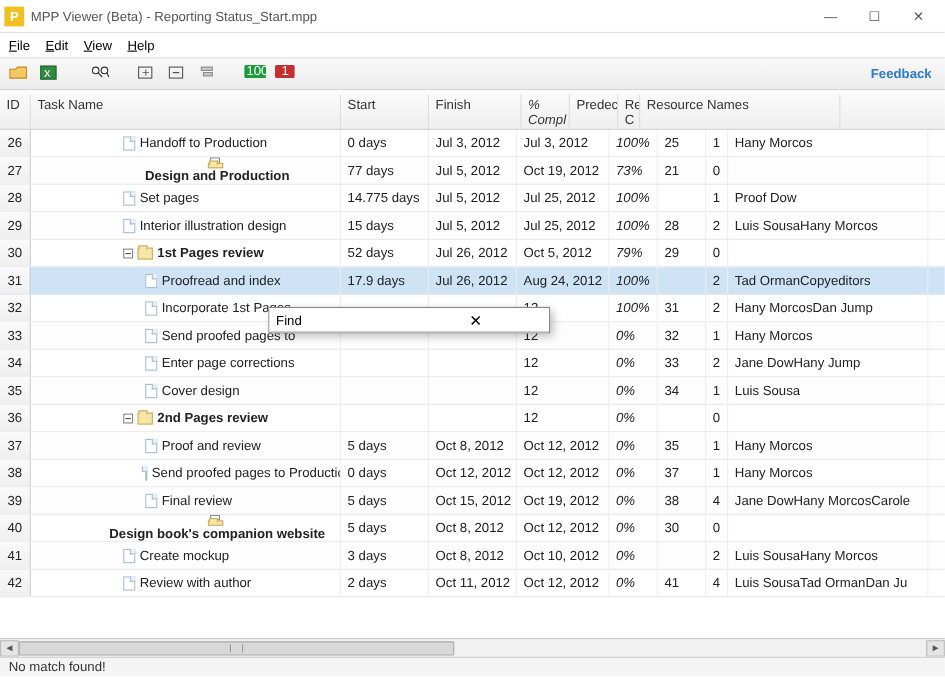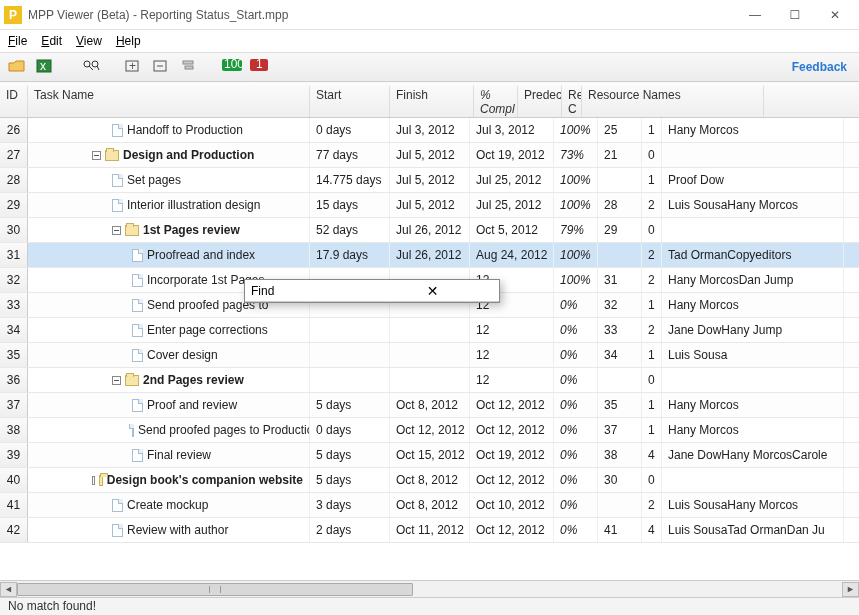--- a/index.html
+++ b/index.html
@@ -31,21 +31,21 @@
 .c-rec { width: 20px; }
 .c-res { width: 182px; }
 
 .grid-body { height: 477px; overflow: hidden; position: relative; }
 .row { height: 25px; display: flex; align-items: center; border-bottom: 1px solid #e8e8e8; }
 .row:nth-child(even){ background:#fdfdfd; }
 .row.sel { background: #cfe3f7; }
 .cell { padding: 0 6px; border-right: 1px solid #eee; height: 100%; display: flex; align-items: center; overflow: hidden; white-space: nowrap; color: #222; }
 .cell.idc { background: linear-gradient(#fafafa,#efefef); border-right: 1px solid #ccc; justify-content: center; }
 .bold { font-weight: bold; }
-.indent2 { padding-left: 64px; }
+.indent2 { padding-left: 64px; flex-direction: column; }
 .indent3 { padding-left: 84px; }
 .indent4 { padding-left: 104px; }
 .toggle { display:inline-block; width:9px; height:9px; border:1px solid #888; margin-right:4px; position:relative;}
 .toggle::before { content:""; position:absolute; left:1px; right:1px; top:3px; height:1px; background:#555;}
 .folder { display:inline-block; width:14px; height:11px; background:#f7e6a8; border:1px solid #c9b060; margin-right:4px; position:relative;}
 .folder::before{content:"";position:absolute;top:-3px;left:0;width:6px;height:3px;background:#f7e6a8;border:1px solid #c9b060;border-bottom:none;}
 .page { display:inline-block; width:11px; height:13px; background:#fff; border:1px solid #a7bed3; margin-right:4px; position:relative;}
 .page::before{content:"";position:absolute;right:-1px;top:-1px;width:4px;height:4px;background:#e8eef5;border-left:1px solid #a7bed3;border-bottom:1px solid #a7bed3;}
 
 .hscroll { position:absolute; left:0; right:0; bottom:18px; height:17px; background:#f1f1f1; border-top:1px solid #ccc; display:flex; align-items:center;}

